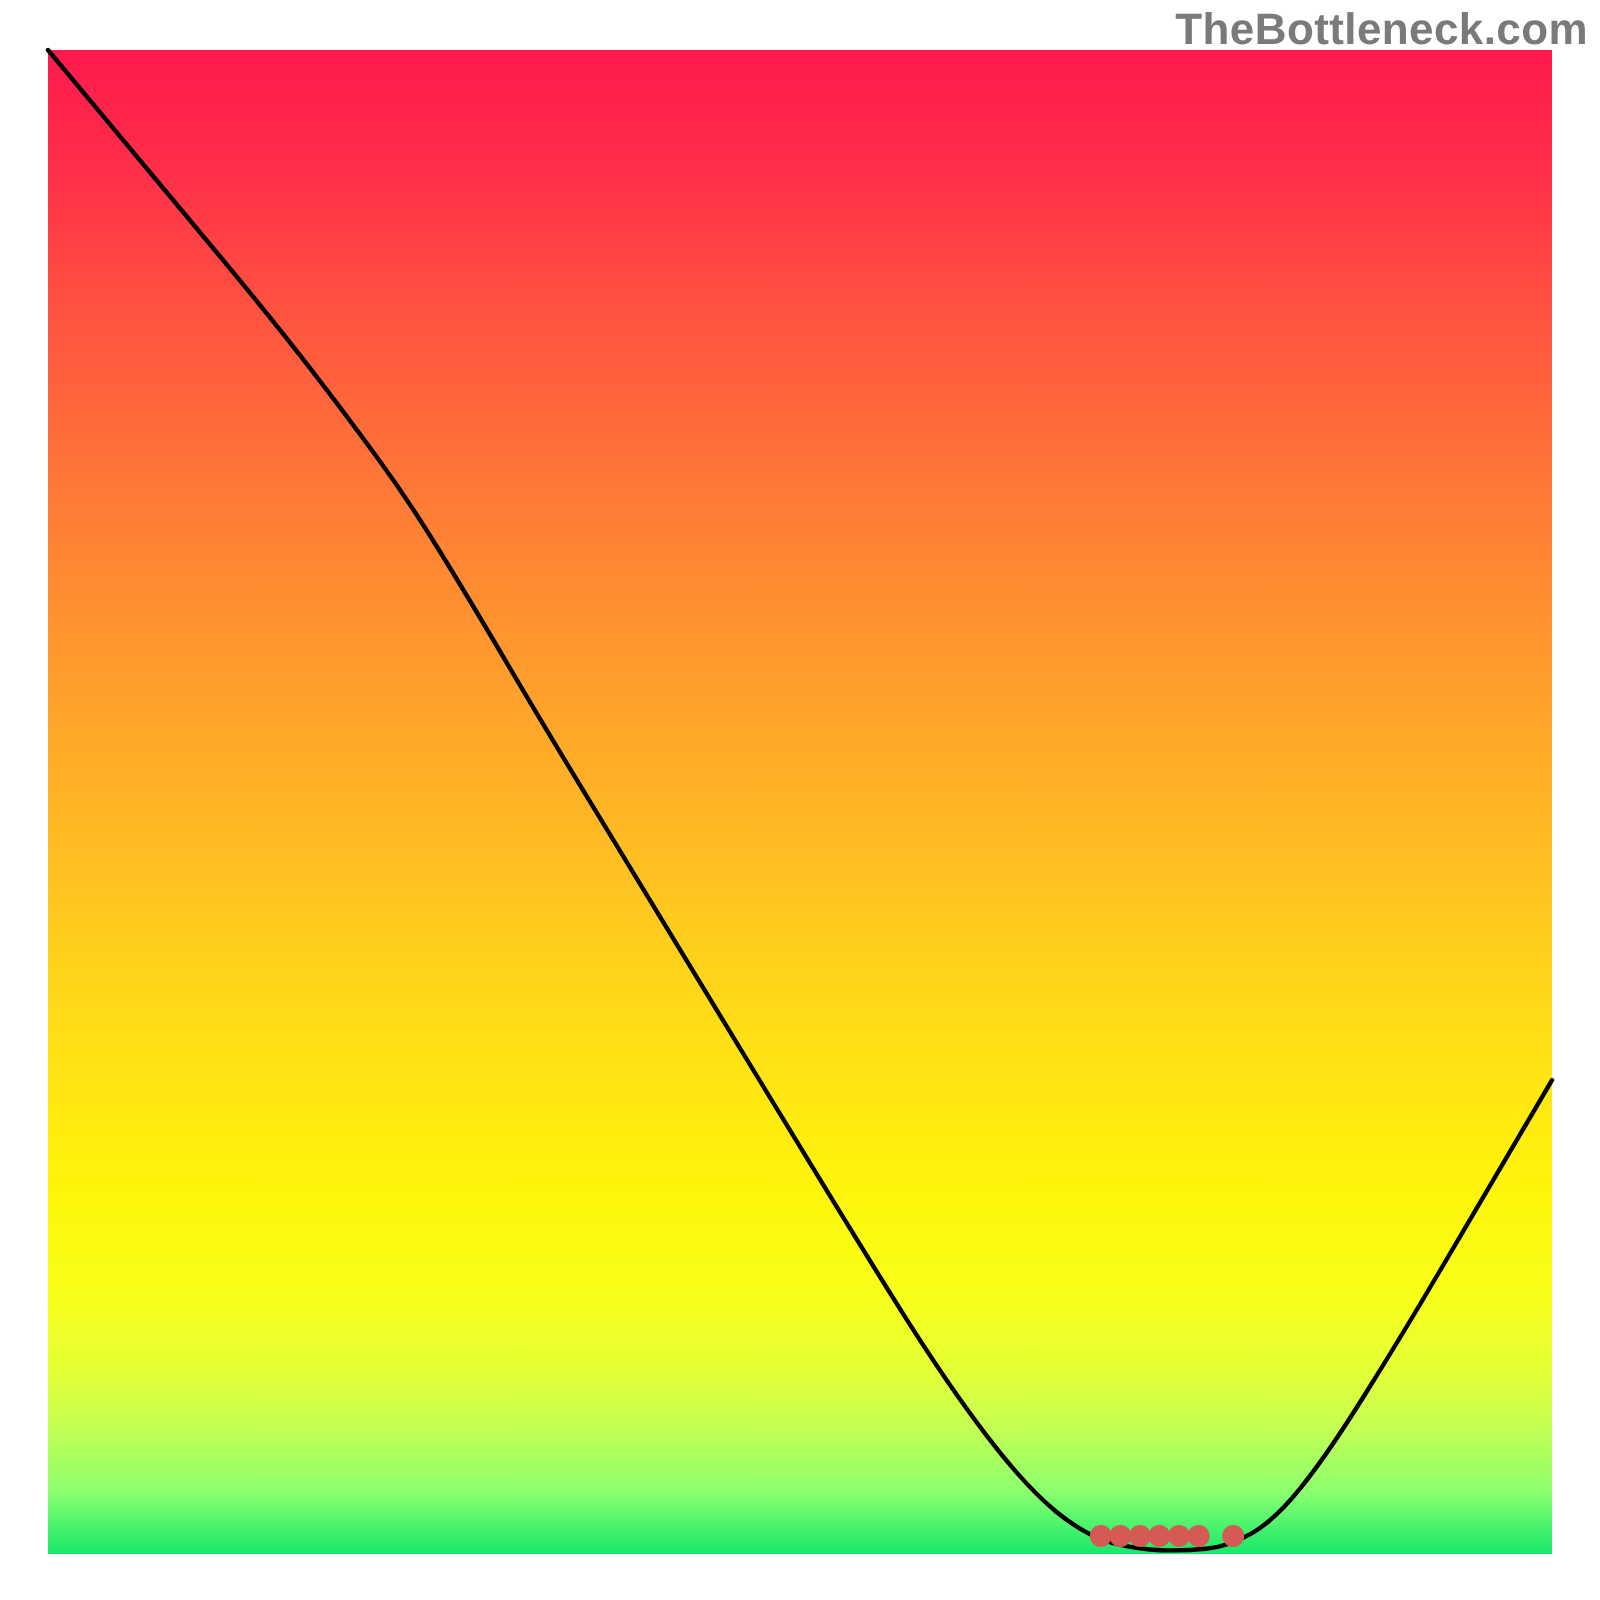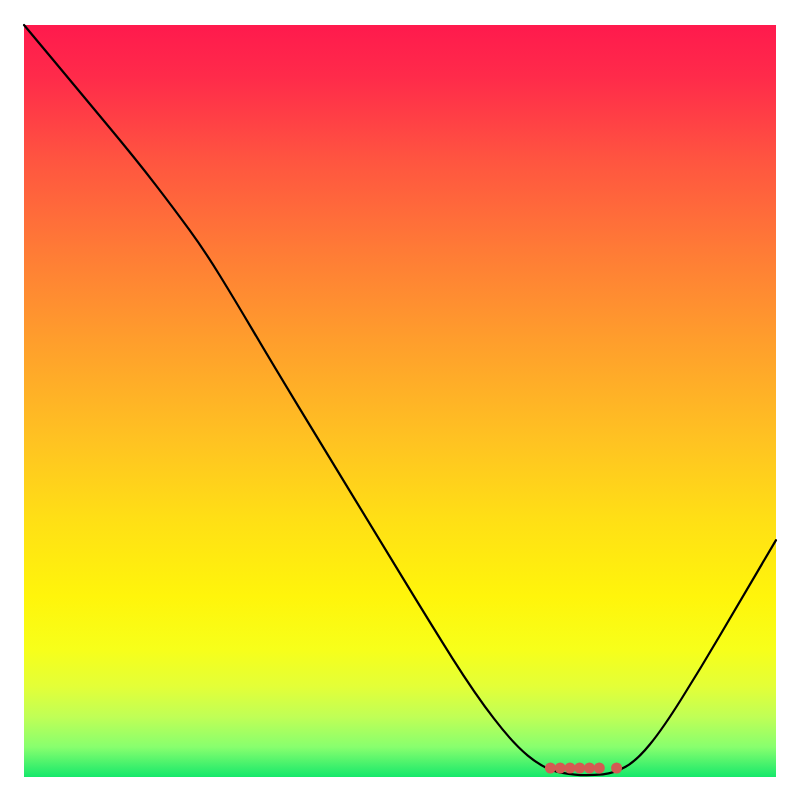--- a/index.html
+++ b/index.html
@@ -30,20 +30,21 @@
     left: 0;
     top: 0;
     width: 800px;
     height: 800px;
   }
 </style>
 </head>
 <body>
 <div class="canvas">
 
+  <div class="watermark">TheBottleneck.com</div>
 
   <svg class="plot" viewBox="0 0 800 800">
     <defs>
       <linearGradient id="bg-grad" x1="0" y1="0" x2="0" y2="1">
           <stop offset="0.0%" stop-color="#ff1a4d"></stop>
           <stop offset="7.0%" stop-color="#ff2b4a"></stop>
           <stop offset="18.0%" stop-color="#ff5540"></stop>
           <stop offset="30.0%" stop-color="#ff7b36"></stop>
           <stop offset="42.0%" stop-color="#ff9e2c"></stop>
           <stop offset="55.0%" stop-color="#ffc222"></stop>

